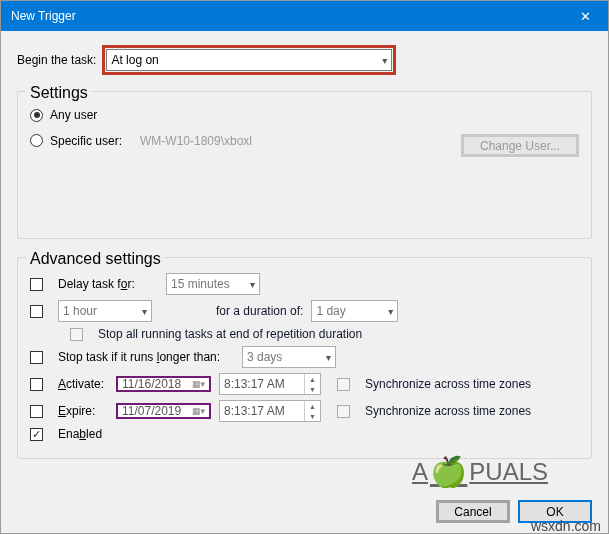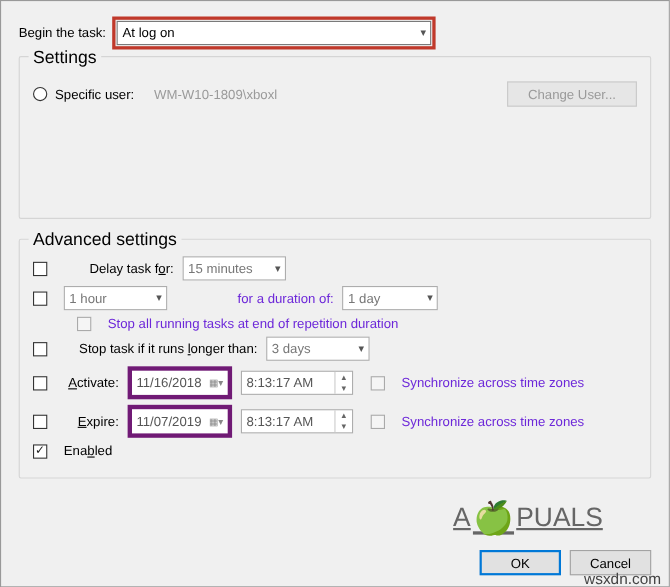--- a/index.html
+++ b/index.html
@@ -1,73 +1,83 @@
 <!DOCTYPE html>
 <html><head>
 <meta charset="utf-8">
 <style>
 * { box-sizing: border-box; font-family: "Segoe UI", Tahoma, sans-serif; }
 body { margin: 0; background: #fff; }
 .window { width: 609px; height: 534px; border: 1px solid #999; background: #f0f0f0; position: relative; }
 .titlebar { height: 30px; background: #0078d7; color: #fff; display: flex; align-items: center; justify-content: space-between; padding-left: 10px; font-size: 12px; }
 .titlebar .close { width: 45px; height: 30px; display: flex; align-items: center; justify-content: center; font-size: 13px; }
 .body { padding: 14px 16px 0 16px; font-size: 12px; color: #000; }
-.row { display: flex; align-items: center; margin-bottom: 6px; text-align: center; }
+.row { display: flex; align-items: center; margin-bottom: 16px; text-align: center; }
 .begin-label { margin-right: 6px; }
 .highlight-box { border: 3px solid #c0392b; padding: 1px; flex: 0 0 auto; }
 .combo { height: 22px; width: 288px; background: #fff; border: 1px solid #7a7a7a; display: flex; align-items: center; padding: 0 4px; justify-content: space-between; font-size: 12px; }
 .combo.small { width: 94px; border-color:#adadad; color:#777; }
 .combo .chev { font-size: 10px; color: #555; }
 .group { border: 1px solid #d5d5d5; border-radius: 2px; margin-top: 6px; padding: 10px 12px 12px 12px; position: relative; background: #f0f0f0; }
 .group-title { position: absolute; top: -8px; left: 8px; background: #f0f0f0; padding: 0 4px; font-size: 16px; color: #000; }
 .radio-row, .chk-row { display: flex; align-items: center; margin: 6px 0; }
 .radio, .chk { width: 13px; height: 13px; border: 1px solid #333; margin-right: 7px; display:flex; align-items:center; justify-content:center; background:#fff; flex:0 0 auto; }
 .radio { border-radius: 50%; }
 .radio.sel::after { content:""; width:6px; height:6px; border-radius:50%; background:#333; }
 .chk.sel::after { content:"✓"; font-size:11px; line-height:1; color:#222; }
 .chk.dis, .radio.dis { border-color:#aaa; background:#f5f5f5; }
-.label-dis { color: #6d28d9; }
-.user-row { display:flex; align-items:center; margin-top:12px; }
+.label-dis { color: #0f172a; }
+.user-row { display:flex; align-items:flex-start; margin-top:12px; }
 .user-text { color:#9a9a9a; margin-left: 4px; flex:1; }
-.btn { height: 23px; padding: 0 14px; border:1px solid #a3a3a3; background:#e1e1e1; font-size:12px; display:flex; align-items:center; justify-content:center; }
+.btn { height: 23px; padding: 0 14px; border:3px solid #a3a3a3; background:#e1e1e1; font-size:12px; display:flex; align-items:center; justify-content:center; }
 .btn.dis { color:#9a9a9a; background:#e6e6e6; border-color:#c8c8c8; }
 .btn.primary { border:2px solid #0078d7; }
-.adv-row { display:flex; align-items:center; margin:5px 0; gap:8px; flex-wrap: nowrap; text-align: right; }
-.datebox { width:95px; height:30px; border:4px solid #701a75; background:#fff; display:flex; align-items:center; padding:0 4px; justify-content:space-between; font-size:12px; color:#555; }
+.adv-row { display:flex; align-items:center; margin:5px 0; gap:8px; flex-wrap: nowrap; }
+.datebox { width:95px; height:16px; border:2px solid #701a75; background:#fff; display:flex; align-items:center; padding:0 4px; justify-content:space-between; font-size:12px; color:#555; }
 .datebox .cal { font-size:9px; color:#888; }
 .spin { width:102px; height:22px; border:1px solid #adadad; background:#fff; display:flex; align-items:center; font-size:12px; color:#555; position:relative; padding-left:4px;}
 .spin .arrows { position:absolute; right:0; top:0; bottom:0; width:16px; border-left:1px solid #ccc; display:flex; flex-direction:column; }
 .spin .arrows div { flex:1; display:flex; align-items:center; justify-content:center; font-size:7px; color:#666; }
 .footer { position:absolute; bottom:10px; right:16px; display:flex; gap:8px; }
 .footer .btn { width:74px; justify-content:center; }
 .watermark { position:absolute; right:60px; bottom:44px; font-size:24px; font-weight:300; color:#666; pointer-events:none; display:flex; align-items:center; gap:2px;text-decoration:underline;}
 .watermark .g { color:#3fa648; font-weight:bold; font-size:30px;}
 .site { position:absolute; right:8px; bottom:0px; font-size:14px; color:#444; }
 u.ak { text-decoration: underline; }
 </style>
 </head>
 <body>
 
 <div class="window">
+  <div class="titlebar">
+    <span>New Trigger</span>
+    <div class="close">
+        <span>✕</span>
+      </div>
+  </div>
 
   <div class="body">
 
     <div class="row">
       <span class="begin-label">Begin the task:</span>
       <span class="highlight-box">
         <div class="combo" style="width:286px">
           <span>At log on</span>
           <span class="chev">▾</span>
         </div>
       </span>
     </div>
 
     <div class="group" style="height:148px">
       <span class="group-title">Settings</span>
 
+      <div class="radio-row">
+        <span class="radio sel"></span>
+        <span>Any user</span>
+      </div>
 
       <div class="user-row">
         <span class="radio" style="margin-right:7px"></span>
         <span style="width:86px">Specific user:</span>
         <span class="user-text">WM-W10-1809\xboxl</span>
         <span class="btn dis" style="width:118px">Change User...</span>
       </div>
     </div>
 
     <div class="group" style="margin-top:18px">
@@ -151,18 +161,18 @@
       </div>
     </div>
 
   </div>
 
   <div class="watermark">
     A<span class="g">🍏</span>PUALS
   </div>
 
   <div class="footer">
+    <div class="btn">Cancel</div>
     <div class="btn primary">OK</div>
-    <div class="btn">Cancel</div>
   </div>
 
 </div>
 <div class="site">wsxdn.com</div>
 
 </body></html>

